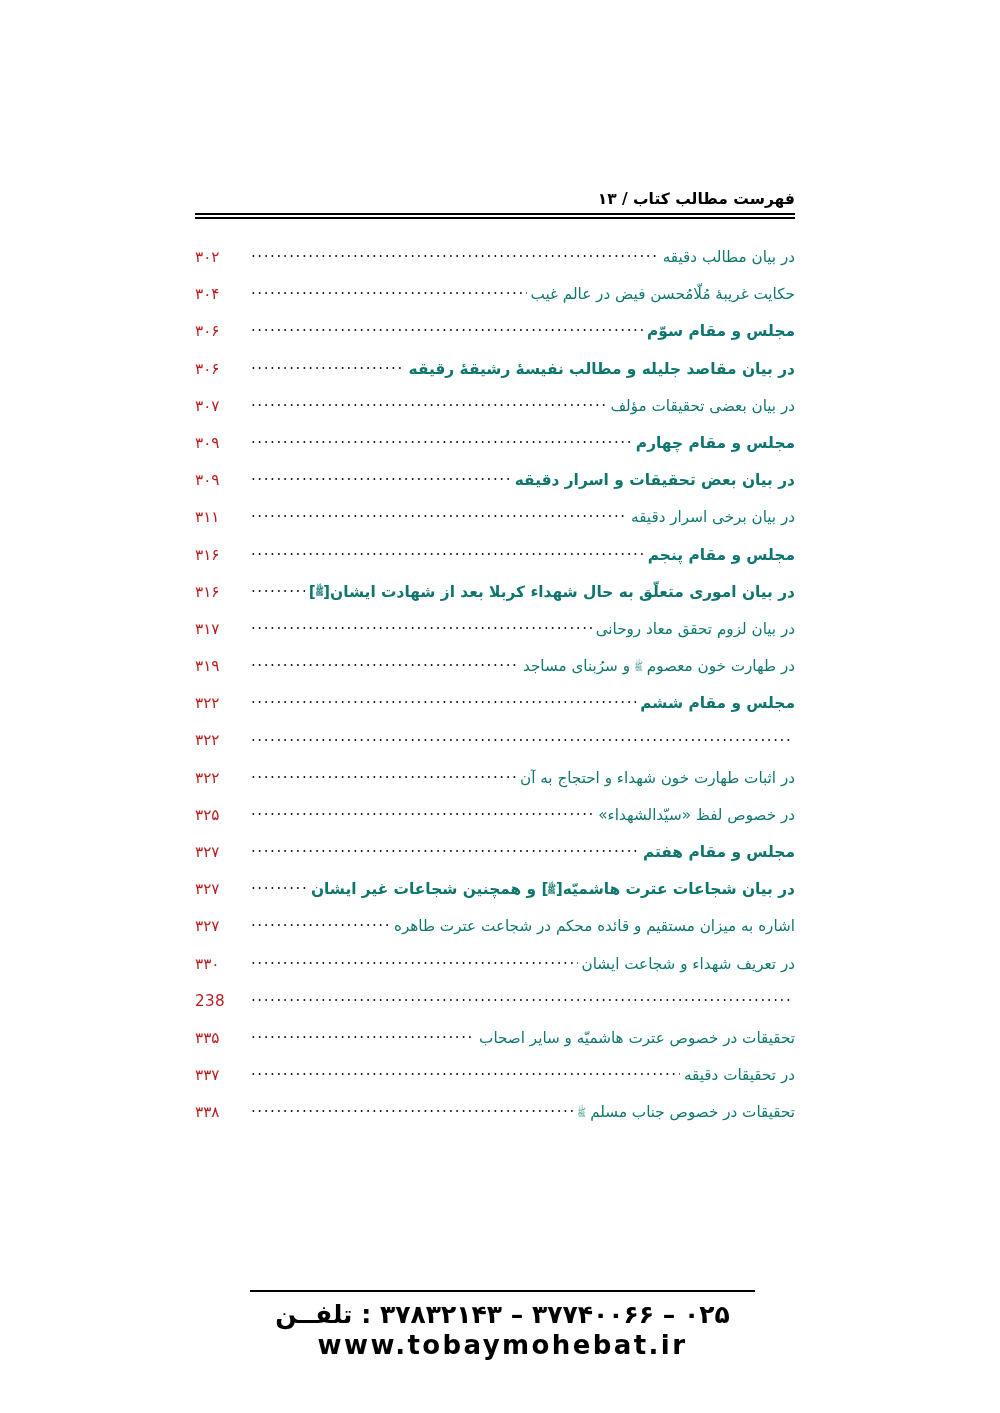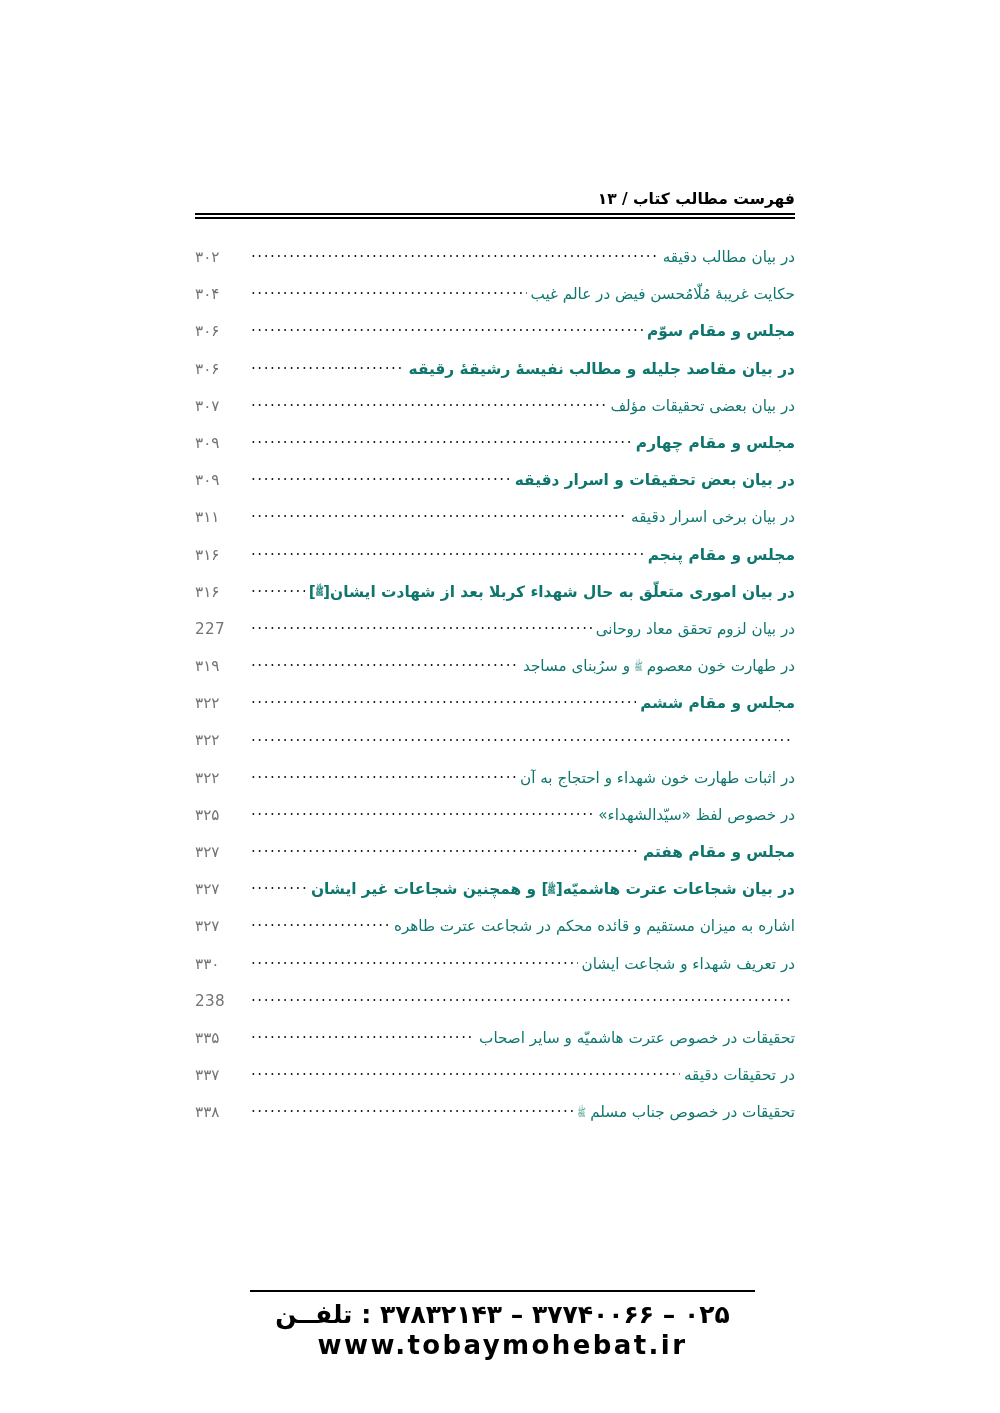--- a/index.html
+++ b/index.html
@@ -96,21 +96,21 @@
     letter-spacing: 1.6px;
     color: #1a1a1a;
     direction: ltr;
   }
   .toc-page {
     flex: 0 0 auto;
     width: 52px;
     text-align: left;
     font-size: 15.2px;
     letter-spacing: 0.3px;
-    color: #737373;
+    color: #b91c1c;
     direction: rtl;
     unicode-bidi: plaintext;
   }
 
   
   .hon {
     font-size: 11px;
     vertical-align: 0.12em;
     letter-spacing: -1px;
     display: inline-block;
@@ -208,21 +208,21 @@
         <span class="toc-page">۳۱۶</span>
       </div>
       <div class="toc-row bold">
         <span class="toc-label">در بیان اموری متعلّق به حال شهداء کربلا بعد از شهادت ایشان[<span class="hon">ﷺ</span>]</span>
         <span class="toc-leader"></span>
         <span class="toc-page">۳۱۶</span>
       </div>
       <div class="toc-row">
         <span class="toc-label">در بیان لزوم تحقق معاد روحانی</span>
         <span class="toc-leader"></span>
-        <span class="toc-page">227</span>
+        <span class="toc-page">۳۱۷</span>
       </div>
       <div class="toc-row">
         <span class="toc-label">در طهارت خون معصوم <span class="hon">ﷺ</span> و سرُبنای مساجد</span>
         <span class="toc-leader"></span>
         <span class="toc-page">۳۱۹</span>
       </div>
       <div class="toc-row bold">
         <span class="toc-label">مجلس و مقام ششم</span>
         <span class="toc-leader"></span>
         <span class="toc-page">۳۲۲</span>

